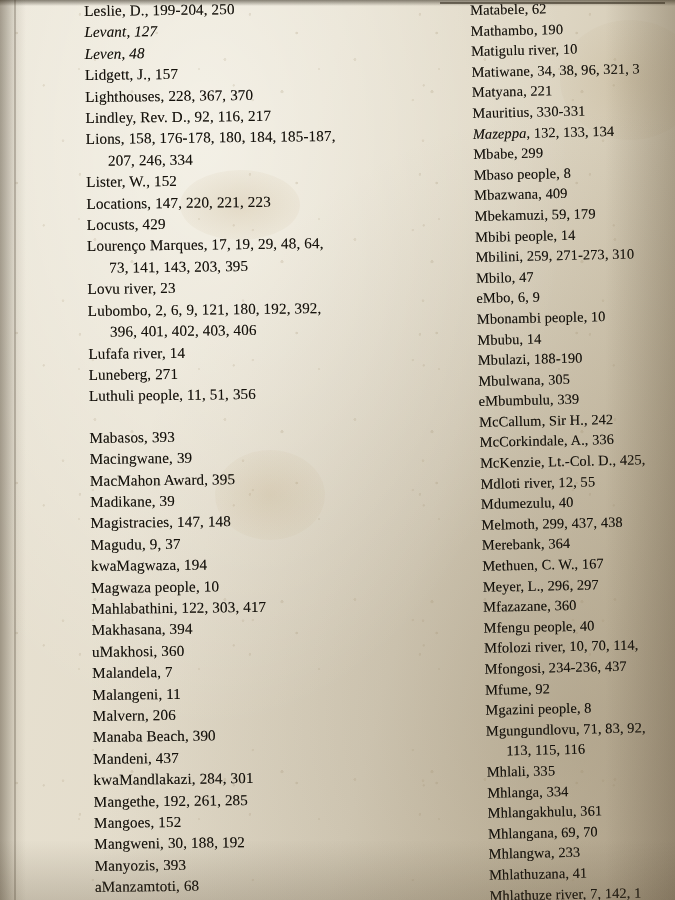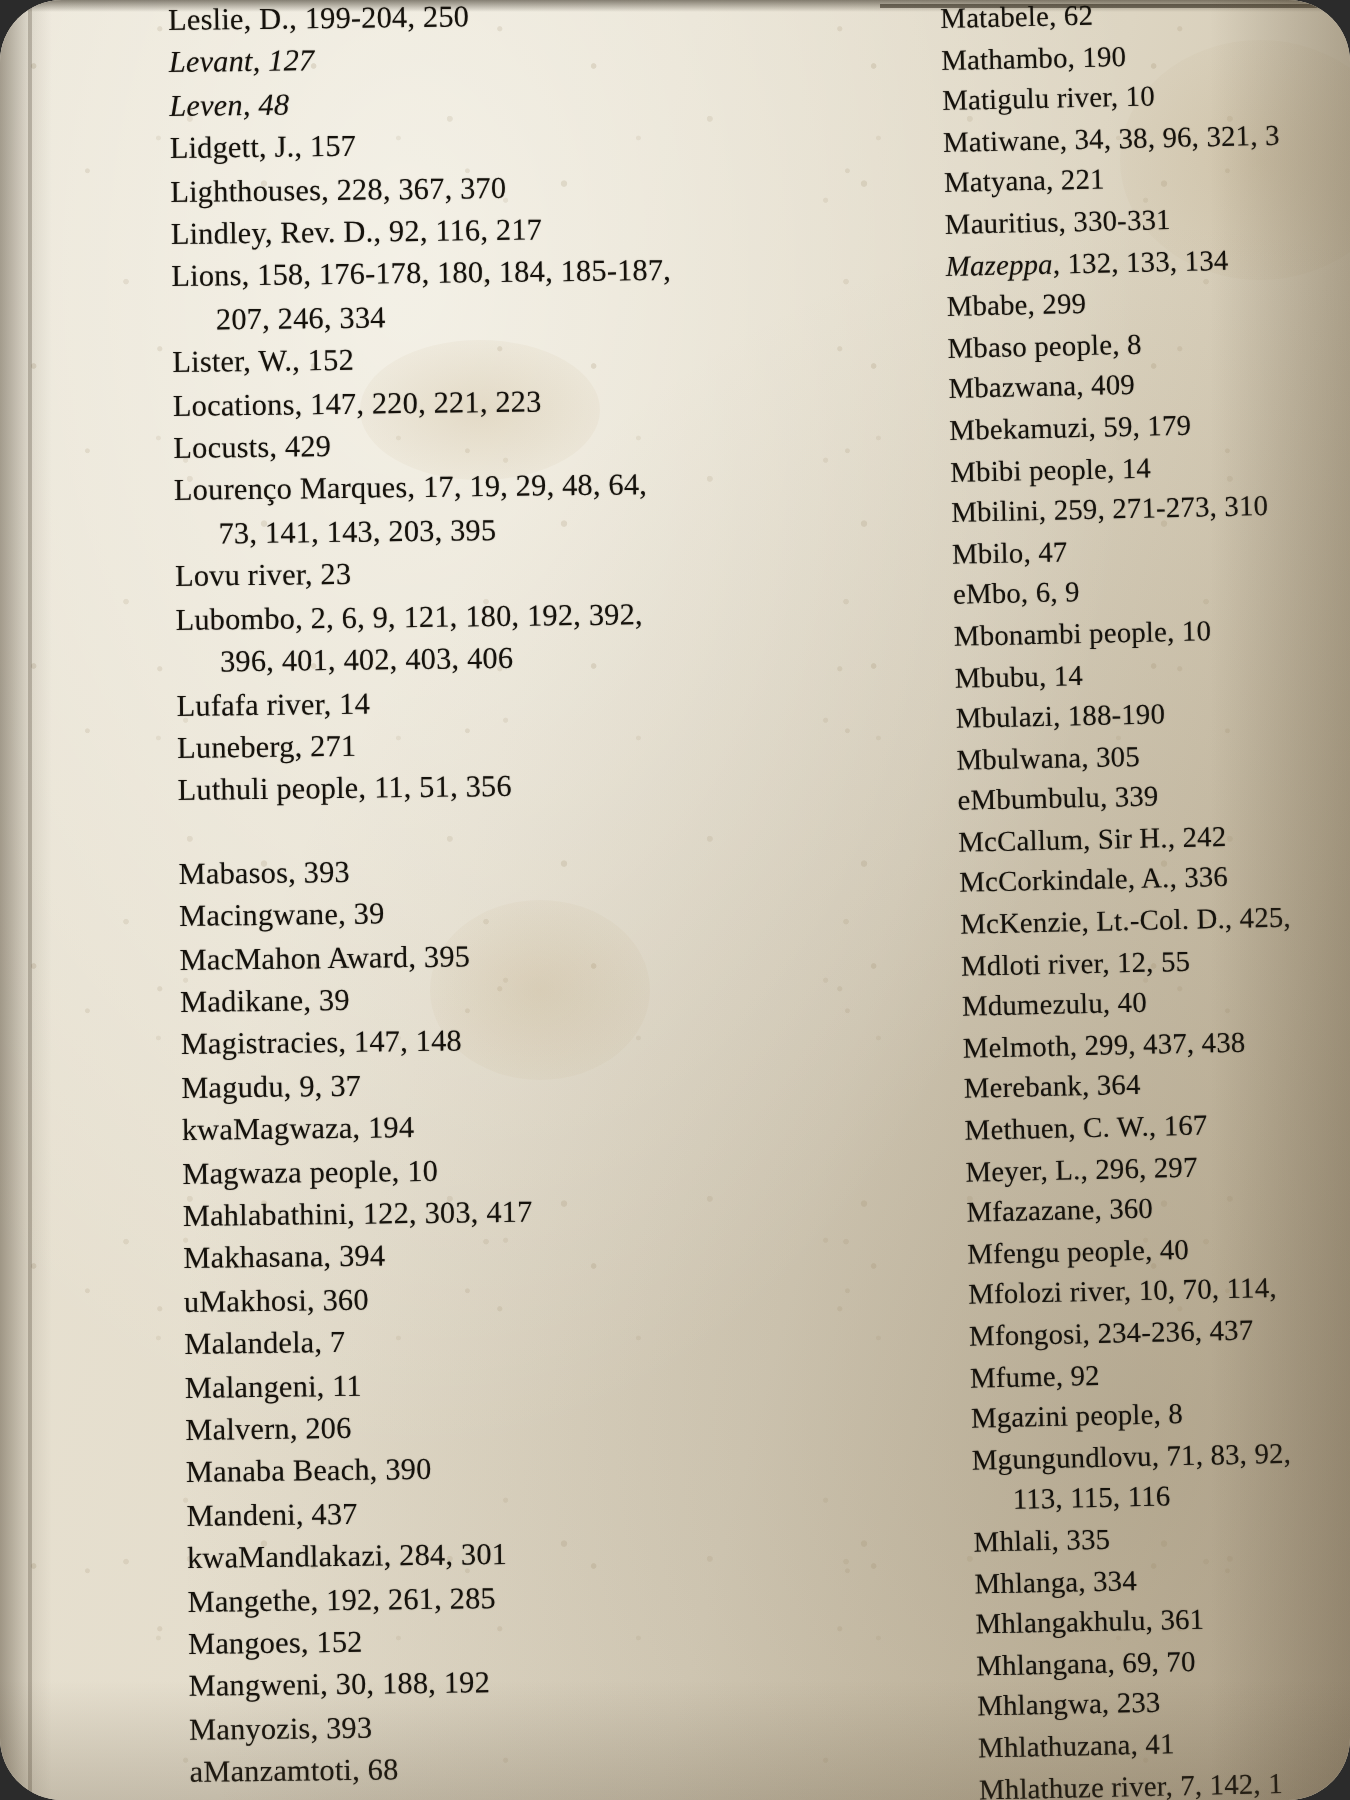--- a/index.html
+++ b/index.html
@@ -7,21 +7,20 @@
     padding: 0;
     background: #2b2b2b;
   }
   .page {
     position: relative;
     width: 675px;
     height: 900px;
     overflow: hidden;
     background: #cfc6b4;
     font-family: "Liberation Serif", serif;
-    border-radius: 31px;
   }
   
   .paper {
     position: absolute;
     inset: 0;
     background:
       radial-gradient(ellipse at 30% 15%, rgba(255,255,250,0.55) 0%, rgba(255,255,250,0.0) 55%),
       radial-gradient(ellipse at 85% 80%, rgba(120,105,80,0.30) 0%, rgba(120,105,80,0.0) 60%),
       linear-gradient(105deg, #e9e3d4 0%, #e4ddcc 38%, #ddd5c2 62%, #cdc2aa 85%, #bdb099 100%);
   }

